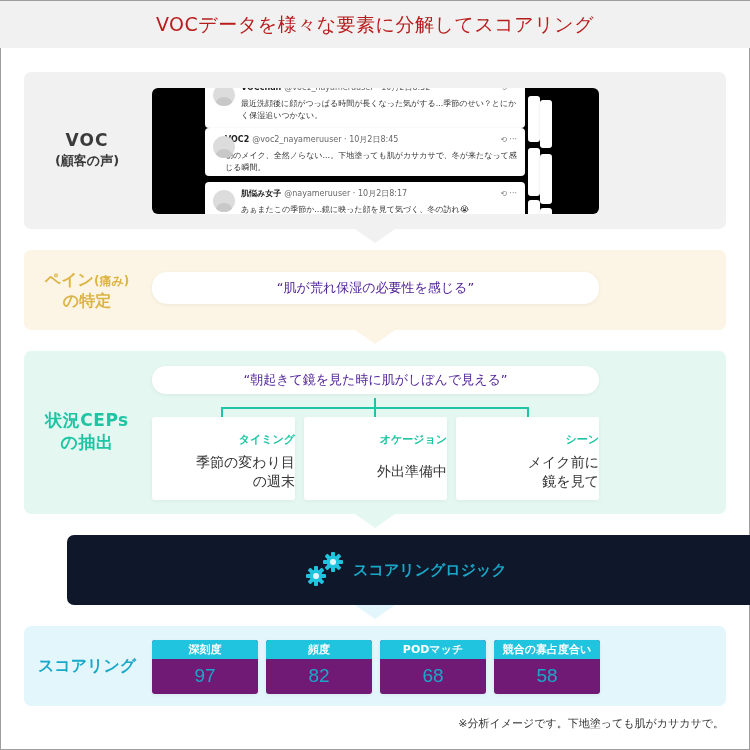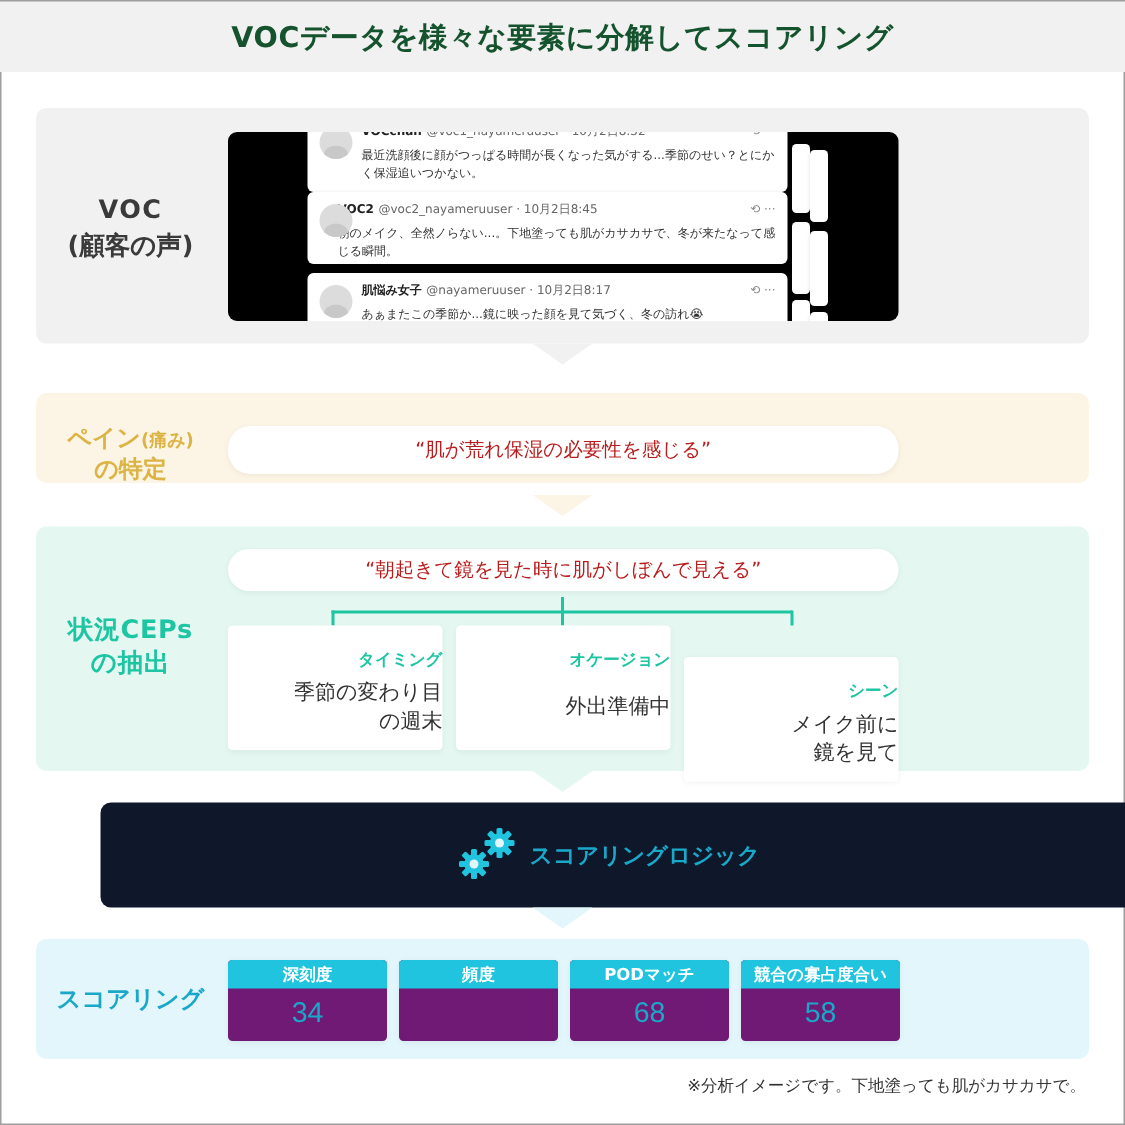--- a/index.html
+++ b/index.html
@@ -1,48 +1,48 @@
 <!DOCTYPE html>
 <html><head>
 <meta charset="utf-8">
 <style>
   * { box-sizing: border-box; margin: 0; padding: 0; }
   html, body { width: 750px; height: 750px; background: #ffffff; overflow: hidden; }
   body { font-family: "DejaVu Sans", "Liberation Sans", sans-serif; color: #333; position: relative; }
   .frame { position: absolute; left: 0; top: 0; width: 750px; height: 750px; border-left: 1px solid #9e9e9e; border-right: 1px solid #9e9e9e; border-bottom: 1px solid #9e9e9e; }
   .title-bar { position: absolute; left: 0; top: 0; width: 750px; height: 48px; background: #f1f1f1; border-top: 1px solid #9e9e9e; display: flex; align-items: center; justify-content: center; }
-  .title-bar span { font-size: 19px; font-weight: bold; color: #14532d; letter-spacing: 0.5px; }
+  .title-bar span { font-size: 19px; font-weight: normal; color: #b91c1c; letter-spacing: 0.5px; }
 
   .panel { position: absolute; left: 24px; width: 702px; border-radius: 7px; }
   .arrow { position: absolute; width: 0; height: 0; border-left: 20px solid transparent; border-right: 20px solid transparent; border-top: 14px solid; left: 355px; }
 
   .section-label { position: absolute; left: 0; width: 126px; text-align: center; font-weight: bold; }
 
   
   .voc { top: 72px; height: 157px; background: #f1f1f1; }
   .voc .section-label { top: 58px; color: #3a3a3a; }
   .voc .section-label .l1 { font-size: 17px; display: block; letter-spacing: 1px; }
-  .voc .section-label .l2 { font-size: 17px; display: block; margin-top: 2px; }
+  .voc .section-label .l2 { font-size: 13px; display: block; margin-top: 2px; }
   .voc-arrow { top: 229px; border-top-color: #f1f1f1; }
   .tweet-frame { position: absolute; left: 128px; top: 16px; width: 447px; height: 126px; background: #000000; border-radius: 6px; overflow: hidden; }
   .ghost { position: absolute; background: #fff; border-radius: 3px; box-shadow: 0 1px 3px rgba(0,0,0,0.12); }
   .tweet { position: absolute; left: 53px; width: 320px; background: #fff; border-radius: 4px; box-shadow: 0 1px 3px rgba(0,0,0,0.15); padding: 6px 8px 6px 36px; }
   .tweet .avatar { position: absolute; left: 8px; top: 8px; width: 22px; height: 22px; border-radius: 50%; background: #dcdcdc; overflow: hidden; }
   .tweet .avatar::after { content: ""; position: absolute; left: 3px; top: 13px; width: 16px; height: 12px; border-radius: 50%; background: #c8c8c8; }
   .tweet .head { font-size: 8px; color: #666; white-space: nowrap; display: flex; align-items: center; }
   .tweet .head .nm { font-weight: bold; color: #222; margin-right: 3px; }
   .tweet .head .acts { margin-left: auto; color: #888; font-size: 8px; }
   .tweet .body { font-size: 8px; color: #333; line-height: 12px; margin-top: 5px; }
 
   
-  .pain { top: 262px; height: 60px; background: #fcf5e5; }
+  .pain { top: 250px; height: 80px; background: #fcf5e5; }
   .pain .section-label { top: 20px; color: #dcb445; font-size: 16px; line-height: 20px; }
   .pain .section-label .small { font-size: 12px; }
   .pain-arrow { top: 330px; border-top-color: #fcf5e5; }
-  .quote-box { position: absolute; left: 128px; background: #fff; border-radius: 15px; box-shadow: 0 1px 4px rgba(0,0,0,0.06); display: flex; align-items: center; justify-content: center; font-size: 13px; color: #b91c1c; }
+  .quote-box { position: absolute; left: 128px; background: #fff; border-radius: 15px; box-shadow: 0 1px 4px rgba(0,0,0,0.06); display: flex; align-items: center; justify-content: center; font-size: 13px; color: #4c1d95; }
   .pain .quote-box { top: 22px; width: 447px; height: 32px; }
 
   
   .ceps { top: 351px; height: 163px; background: #e4f8f1; }
   .ceps .section-label { top: 58px; color: #1ec5a3; font-size: 17px; line-height: 22px; letter-spacing: 0.5px; }
   .ceps-arrow { top: 514px; border-top-color: #e4f8f1; }
   .ceps .quote-box { top: 15px; width: 447px; height: 28px; }
   .tree-v { position: absolute; left: 350px; top: 47px; width: 2px; height: 19px; background: #1ec5a3; }
   .tree-h { position: absolute; left: 197px; top: 56px; width: 307px; height: 2px; background: #1ec5a3; }
   .tree-l { position: absolute; left: 197px; top: 56px; width: 2px; height: 10px; background: #1ec5a3; }
@@ -152,21 +152,21 @@
 
   <div class="cep-card" style="left:128px;">
     <span class="cat">タイミング</span>
     <span class="val">季節の変わり目
 の週末</span>
   </div>
   <div class="cep-card" style="left:280px;">
     <span class="cat">オケージョン</span>
     <span class="val one">外出準備中</span>
   </div>
-  <div class="cep-card" style="left:432px;margin-top:21px;">
+  <div class="cep-card" style="left:432px;">
     <span class="cat">シーン</span>
     <span class="val">メイク前に
 鏡を見て</span>
   </div>
 </div>
 <div class="arrow ceps-arrow"></div>
 
 <div class="panel logic">
   <div class="logic-inner">
     <div class="gears">
@@ -193,24 +193,25 @@
     </div>
     <span class="logic-label">スコアリングロジック</span>
   </div>
 </div>
 <div class="arrow logic-arrow"></div>
 
 <div class="panel scoring">
   <div class="section-label">スコアリング</div>
   <div class="score-card" style="left:128px;">
     <div class="hd">深刻度</div>
-    <span class="num">34</span>
+    <span class="num">97</span>
   </div>
   <div class="score-card" style="left:242px;">
     <div class="hd">頻度</div>
+    <span class="num">82</span>
   </div>
   <div class="score-card" style="left:356px;">
     <div class="hd">PODマッチ</div>
     <span class="num">68</span>
   </div>
   <div class="score-card" style="left:470px;">
     <div class="hd">競合の寡占度合い</div>
     <span class="num">58</span>
   </div>
 </div>

